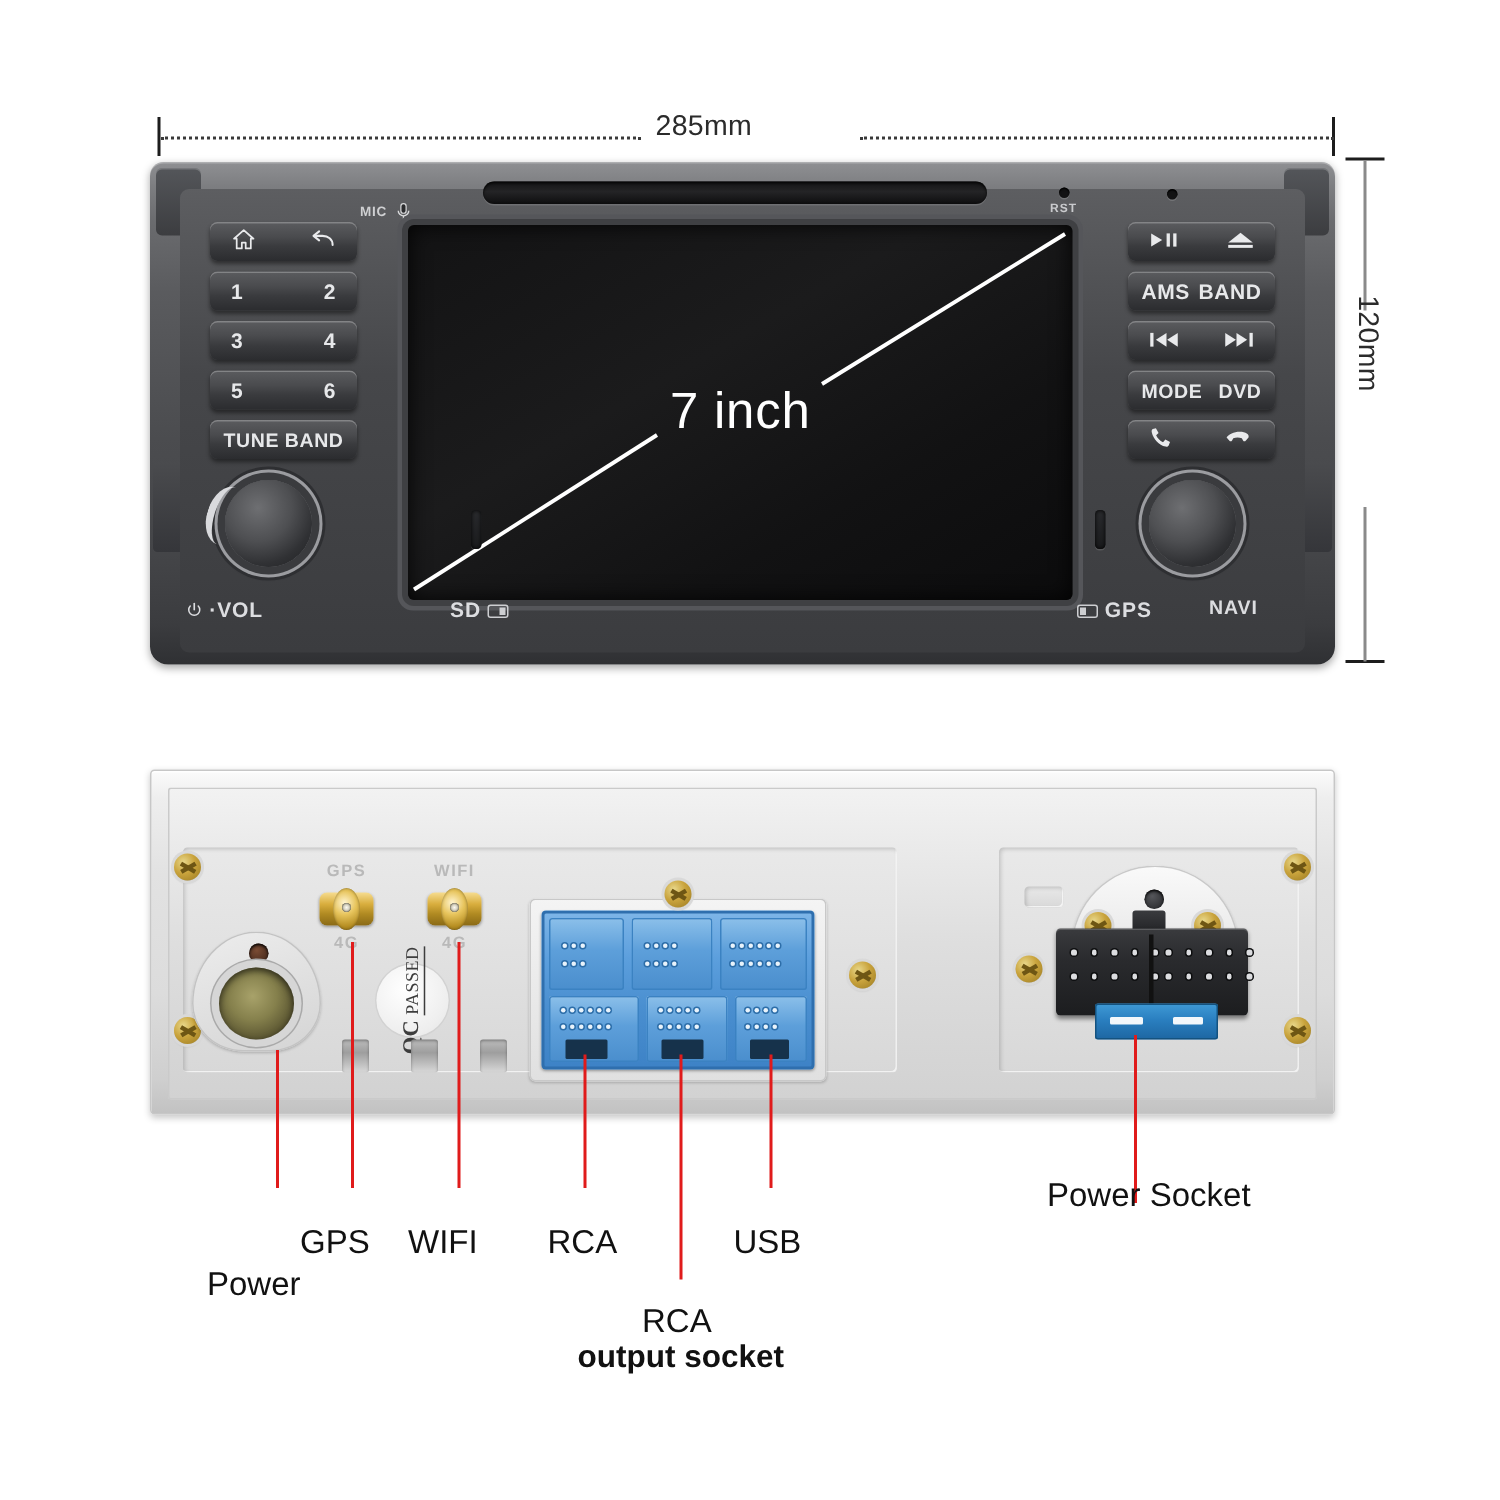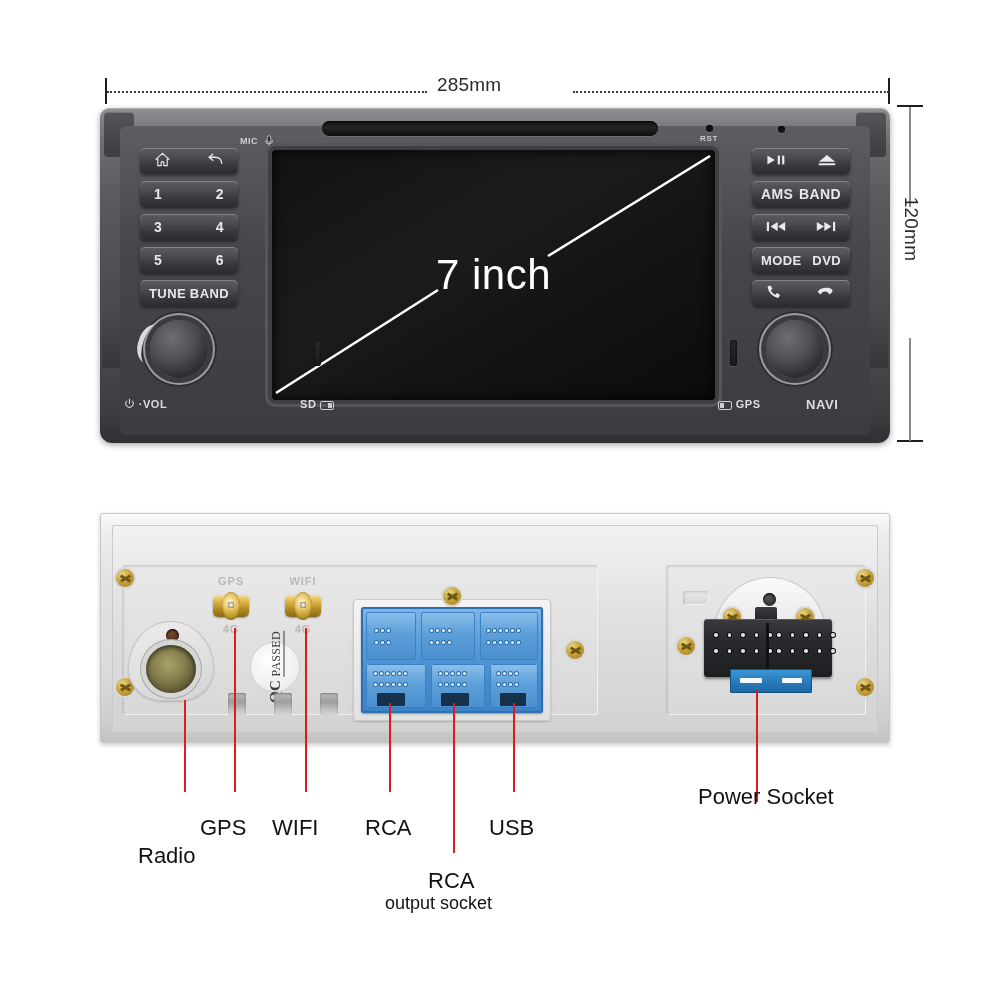--- a/index.html
+++ b/index.html
@@ -60,21 +60,21 @@
   
   #screen{
     position:absolute; left:172px; top:42px; width:443px; height:250px;
     background:linear-gradient(150deg,#131314 0%, #1b1b1c 40%, #121213 70%, #0c0c0d 100%);
     border-radius:4px;
     box-shadow: inset 0 0 14px rgba(0,0,0,.9), 0 0 0 4px #3f4043, 0 0 0 7px #55565a;
   }
   #screen .diag{ position:absolute; inset:0; }
   .inchlabel{
     position:absolute; left:50%; top:50%; transform:translate(-50%,-50%);
-    color:#fff; font-size:42px; font-family:"Liberation Sans", sans-serif;
+    color:#fff; font-size:34px; font-family:"Liberation Sans", sans-serif;
     letter-spacing:.5px; white-space:nowrap;
   }
 
   
   #disc-slot{
     position:absolute; left:222px; top:13px; width:336px; height:15px;
     background:linear-gradient(180deg,#141415,#242426 45%,#0e0e0f);
     border-radius:8px;
     box-shadow: inset 0 1px 2px rgba(0,0,0,.9), 0 1px 0 rgba(255,255,255,.12);
   }
@@ -110,21 +110,21 @@
     width:58px; height:58px; border-radius:50%;
     background:
       radial-gradient(circle at 38% 32%, #6e6f72 0%, #4e4f52 42%, #303134 70%, #1e1f21 100%);
     box-shadow: 0 0 0 5px #3a3b3e, 0 0 0 7px #9b9ca0, 0 0 0 9px #2e2f32, 0 3px 6px rgba(0,0,0,.5);
   }
   .knob-arc{
     position:absolute; width:26px; height:40px;
     border-left:5px solid #d9dadd; border-radius:50% 0 0 50%/50% 0 0 50%;
     transform:rotate(18deg);
   }
-  .tinylbl{ position:absolute; color:#dcdde0; font-size:11px; font-weight:bold; letter-spacing:.6px; }
+  .tinylbl{ position:absolute; color:#dcdde0; font-size:14px; font-weight:bold; letter-spacing:.6px; }
   .cardicon{
     display:inline-block; width:14px; height:9px; border:1.5px solid #cdced1;
     border-radius:2px; vertical-align:middle; position:relative;
   }
   .cardicon::after{
     content:""; position:absolute; right:1px; top:1px; width:4px; height:5px;
     background:#cdced1;
   }
   .cardicon.left::after{ left:1px; right:auto; }
   .slot-thin{
@@ -274,21 +274,21 @@
     overflow:hidden;
   }
   .ps-blue .wslot{ position:absolute; background:#f2f7fb; border-radius:1px; }
 
   
   .leader{ position:absolute; width:2px; background:#e01b1b; }
   .caption{
     position:absolute; color:#111; font-size:22px; white-space:nowrap;
     font-family:"Liberation Sans", sans-serif;
   }
-  .caption.small{ font-size:18px; }
+  .caption.small{ font-size:21px;font-weight:bold; }
 </style>
 </head>
 <body>
 
 <div id="stage">
 
   <div class="abs">
     <div class="abs tick" style="left:105px; top:78px; height:26px;"></div>
     <div class="abs tick" style="left:888px; top:78px; height:26px;"></div>
     <div class="abs dashline" style="left:107px; top:91px; width:320px;"></div>
@@ -634,21 +634,21 @@
   </div>
 
   <div class="leader" style="left:184px; top:700px; height:92px;"></div>
   <div class="leader" style="left:234px; top:628px; height:164px;"></div>
   <div class="leader" style="left:305px; top:628px; height:164px;"></div>
   <div class="leader" style="left:389px; top:703px; height:89px;"></div>
   <div class="leader" style="left:453px; top:703px; height:150px;"></div>
   <div class="leader" style="left:513px; top:703px; height:89px;"></div>
   <div class="leader" style="left:756px; top:690px; height:112px;"></div>
 
-  <div class="caption" style="left:138px; top:843px;">Radio</div>
+  <div class="caption" style="left:138px; top:843px;">Power</div>
   <div class="caption" style="left:200px; top:815px;">GPS</div>
   <div class="caption" style="left:272px; top:815px;">WIFI</div>
   <div class="caption" style="left:365px; top:815px;">RCA</div>
   <div class="caption" style="left:489px; top:815px;">USB</div>
   <div class="caption" style="left:428px; top:868px;">RCA</div>
   <div class="caption small" style="left:385px; top:893px;">output socket</div>
   <div class="caption" style="left:698px; top:784px;">Power Socket</div>
 
 </div>
 

